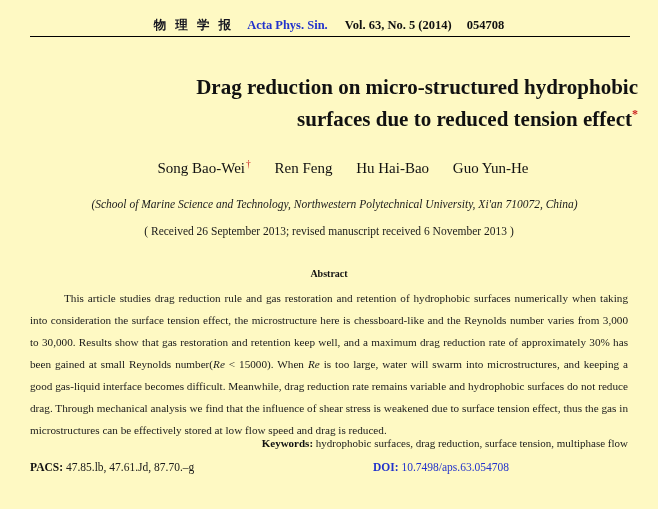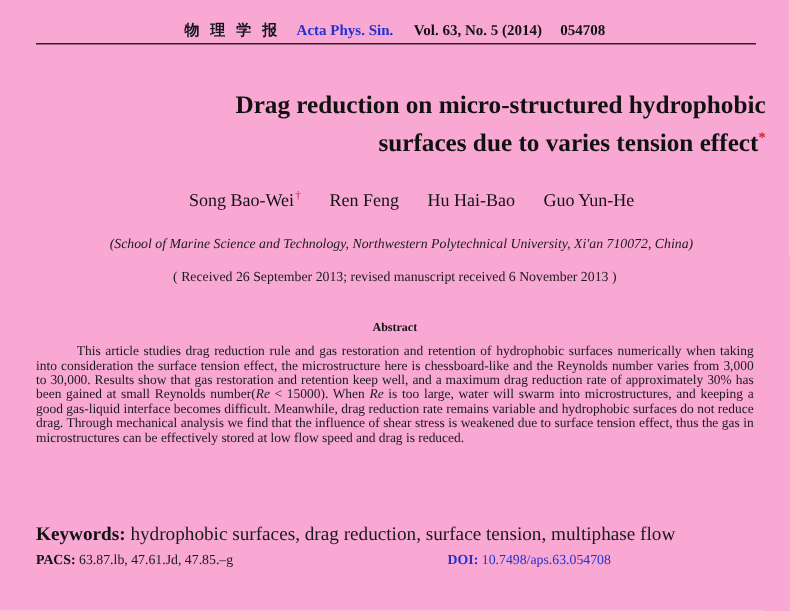--- a/index.html
+++ b/index.html
@@ -1,20 +1,20 @@
 <!DOCTYPE html>
 <html><head>
 <meta charset="utf-8">
 <style>
   html, body { margin: 0; padding: 0; background: #e8e8e8; }
   .page {
     position: relative;
     width: 658px;
     height: 509px;
-    background: #f9a8d4;
+    background: #fef9c3;
     color: #1a1a1a;
     font-family: "Liberation Serif", "DejaVu Serif", serif;
     overflow: hidden;
     margin: 0 auto;
   }
   .header-line {
     position: absolute;
     top: 17px; left: 0; right: 0;
     text-align: center;
     font-size: 12.5px;
@@ -84,29 +84,30 @@
     top: 268px; left: 0; right: 0;
     text-align: center;
     font-size: 10px;
     font-weight: bold;
     color: #111111;
   }
   .abstract-body {
     position: absolute;
     top: 287px; left: 30px; width: 598px;
     font-size: 11.2px;
-    line-height: 12px;
+    line-height: 22px;
     text-align: justify;
     text-indent: 34px;
     color: #1a1a1a;
   }
   .keywords-line {
     position: absolute;
     top: 437px; left: 30px; width: 598px;
-    font-size: 16px;
+    font-size: 11px;
+    text-align: right;
   }
   .meta-line {
     position: absolute;
     top: 461px; left: 30px; width: 598px;
     font-size: 11.5px;
   }
   .bold-label { font-weight: bold; color: #111111; }
   .doi-group {
     position: absolute;
     left: 343px; top: 0;
@@ -124,21 +125,21 @@
     <span class="journal-cn">物 理 学 报</span>
     <span class="journal-en">Acta Phys. Sin.</span>
     <span class="volume-info">Vol. 63, No. 5 (2014)</span>
     <span class="article-no">054708</span>
   </div>
 
   <div class="header-rule"></div>
 
   <div class="paper-title">
     <span>Drag reduction on micro-structured hydrophobic</span><br>
-    <span>surfaces due to varies tension effect</span><span class="footnote-star">*</span>
+    <span>surfaces due to reduced tension effect</span><span class="footnote-star">*</span>
   </div>
 
   <div class="authors-line">
     <span class="author-name"><span>Song Bao-Wei</span><span class="author-marker">†</span></span>
     <span class="author-name">Ren Feng</span>
     <span class="author-name">Hu Hai-Bao</span>
     <span class="author-name">Guo Yun-He</span>
   </div>
 
   <div class="affiliation-line">(School of Marine Science and Technology, Northwestern Polytechnical University, Xi'an 710072, China)</div>
@@ -149,20 +150,20 @@
 
   <div class="abstract-body"><span>This article studies drag reduction rule and gas restoration and retention of hydrophobic surfaces numerically when taking into consideration the surface tension effect, the microstructure here is chessboard-like and the Reynolds number varies from 3,000 to 30,000. Results show that gas restoration and retention keep well, and a maximum drag reduction rate of approximately 30% has been gained at small Reynolds number(</span><span style="font-style: italic;">Re</span><span> &lt; 15000). When </span><span style="font-style: italic;">Re</span><span> is too large, water will swarm into microstructures, and keeping a good gas-liquid interface becomes difficult. Meanwhile, drag reduction rate remains variable and hydrophobic surfaces do not reduce drag. Through mechanical analysis we find that the influence of shear stress is weakened due to surface tension effect, thus the gas in microstructures can be effectively stored at low flow speed and drag is reduced.</span></div>
 
   <div class="keywords-line">
     <span class="bold-label">Keywords:</span>
     <span>hydrophobic surfaces, drag reduction, surface tension, multiphase flow</span>
   </div>
 
   <div class="meta-line">
     <span class="bold-label">PACS:</span>
-    <span>63.87.lb, 47.61.Jd, 47.85.–g</span>
+    <span>47.85.lb, 47.61.Jd, 87.70.–g</span>
     <span class="doi-group">
       <span class="doi-label">DOI:</span>
       <a class="doi-value" href="#">10.7498/aps.63.054708</a>
     </span>
   </div>
 
 </div>
 
 </body></html>

